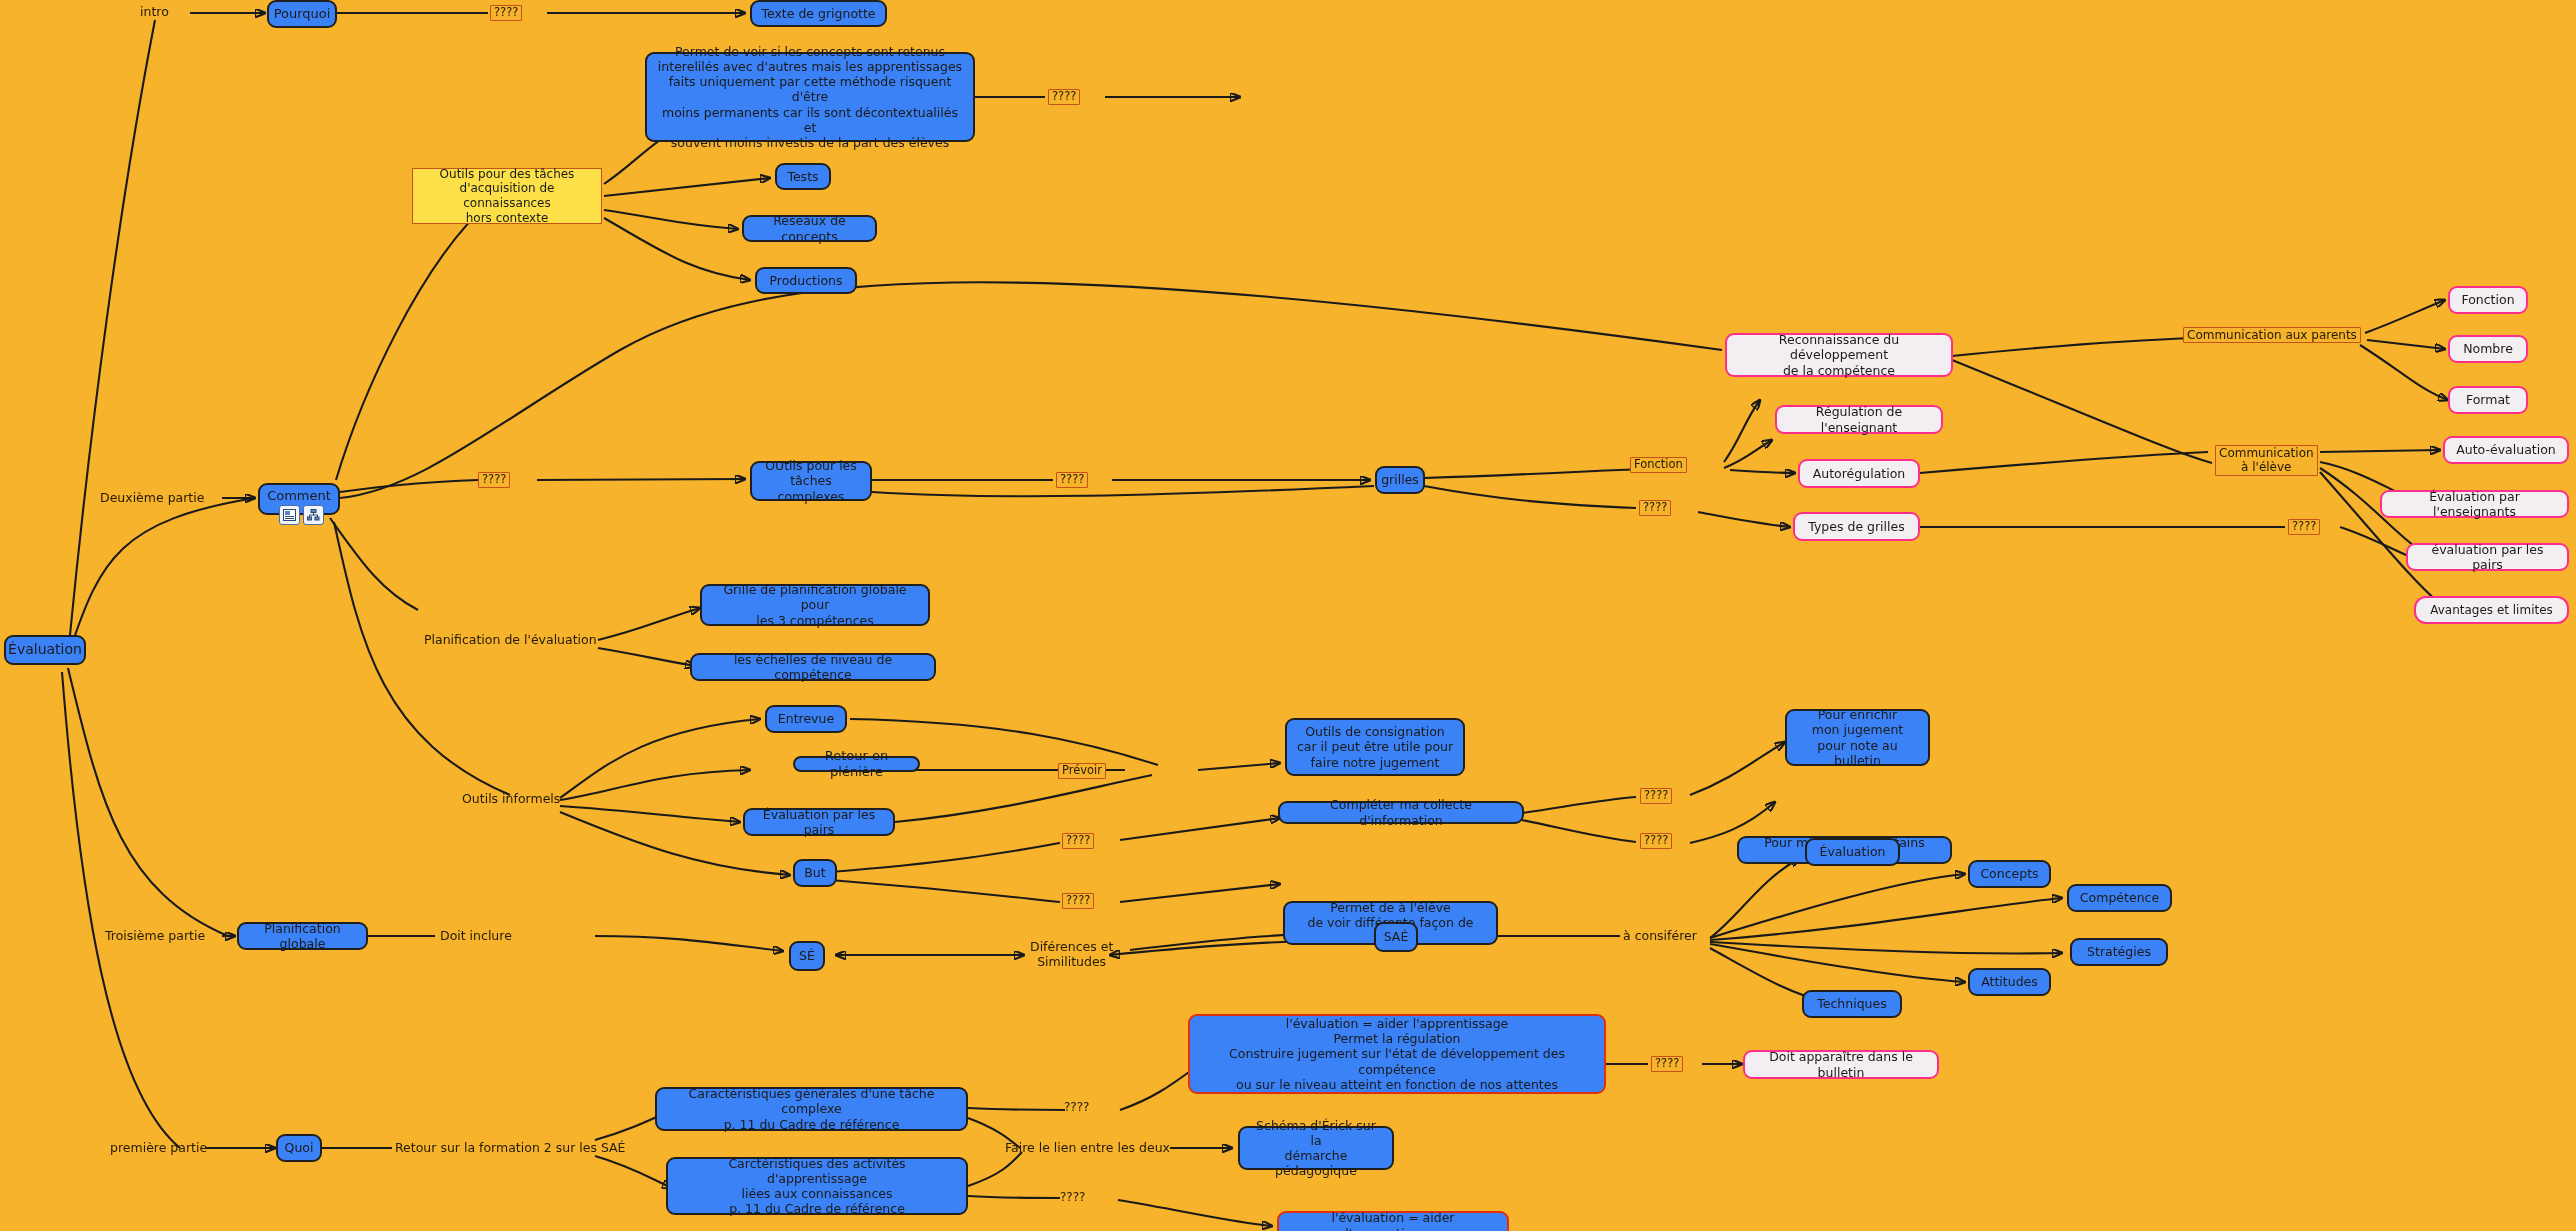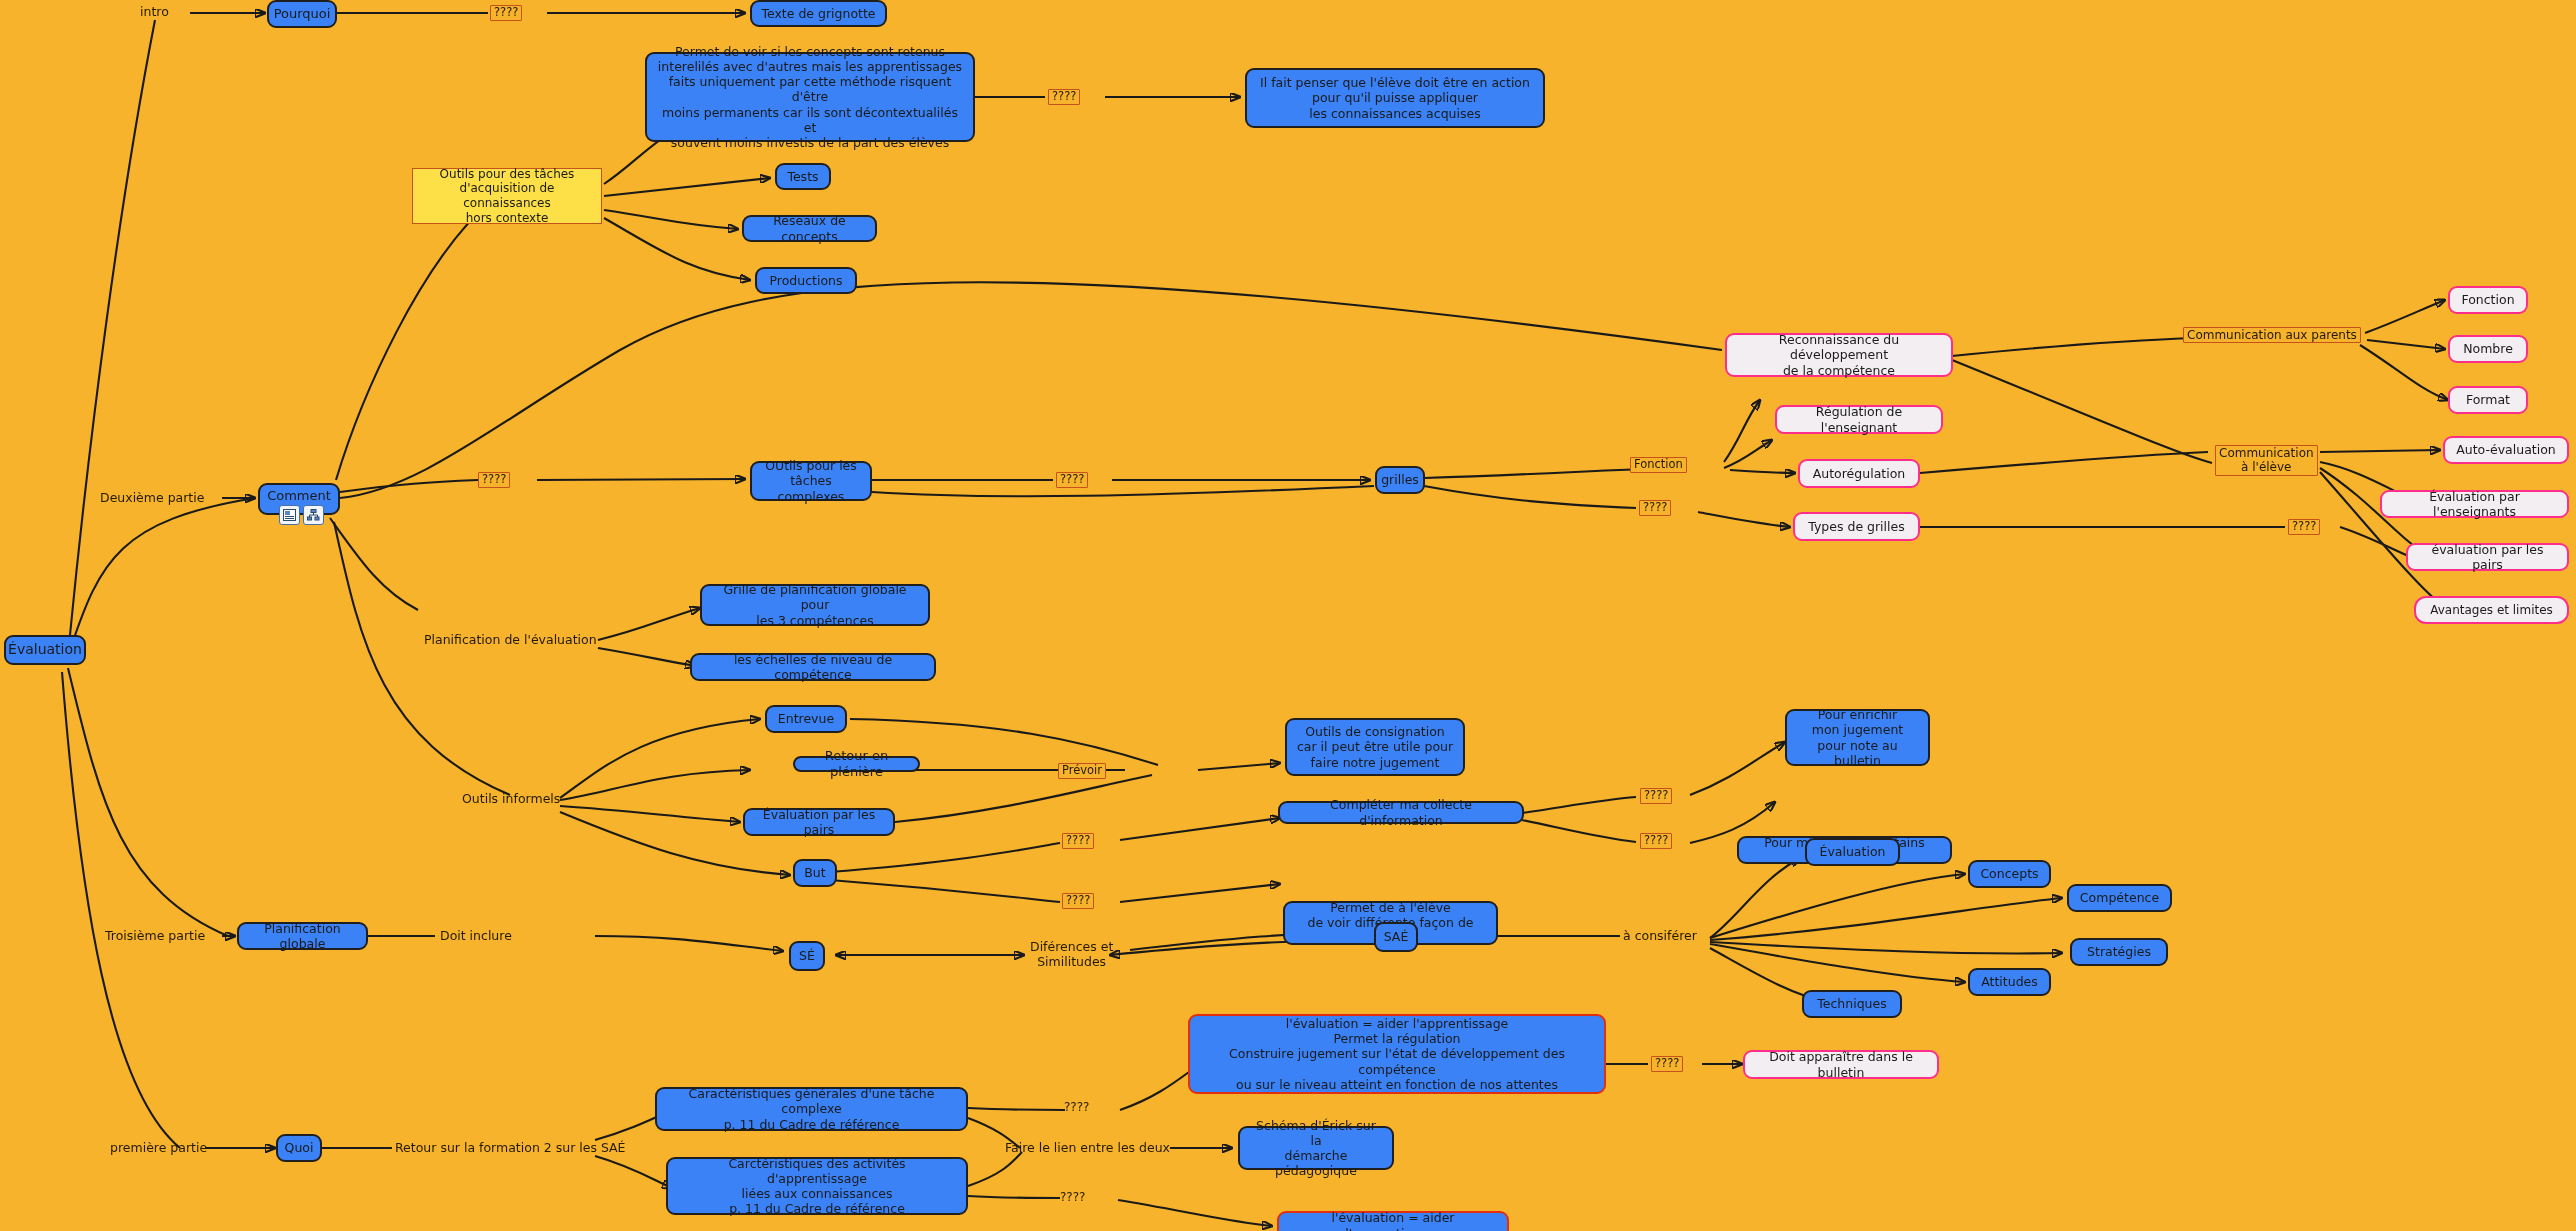--- a/index.html
+++ b/index.html
@@ -151,23 +151,20 @@
 </svg>
 
 <div class="node" style="left:4px;top:635px;width:82px;height:30px;font-size:14px;">Évaluation</div>
 <div class="node" style="left:267px;top:0px;width:70px;height:28px;font-size:13px;">Pourquoi</div>
 <div class="node" style="left:750px;top:0px;width:137px;height:27px;font-size:12.5px;">Texte de grignotte</div>
 <div class="node" style="left:645px;top:52px;width:330px;height:90px;font-size:12.5px;">Permet de voir si les concepts sont retenus
 interelilés avec d'autres mais les apprentissages
 faits uniquement par cette méthode risquent d'être
 moins permanents car ils sont décontextualilés et
 souvent moins investis de la part des élèves</div>
-<div class="node" style="left:1245px;top:68px;width:300px;height:60px;font-size:12.5px;">Il fait penser que l'élève doit être en action
-pour qu'il puisse appliquer
-les connaissances acquises</div>
 <div class="node orangebox" style="left:412px;top:168px;width:190px;height:56px;font-size:12px;">Outils pour des tâches
 d'acquisition de connaissances
 hors contexte</div>
 <div class="node" style="left:775px;top:163px;width:56px;height:27px;font-size:12.5px;">Tests</div>
 <div class="node" style="left:742px;top:215px;width:135px;height:27px;font-size:12.5px;">Réseaux de concepts</div>
 <div class="node" style="left:755px;top:267px;width:102px;height:27px;font-size:12.5px;">Productions</div>
 
 <div class="node" style="left:258px;top:483px;width:82px;height:32px;font-size:13px;align-items:flex-start;padding-top:3px;">Comment</div>
 <div class="icons" style="left:279px;top:505px;">
   <span class="ico">

